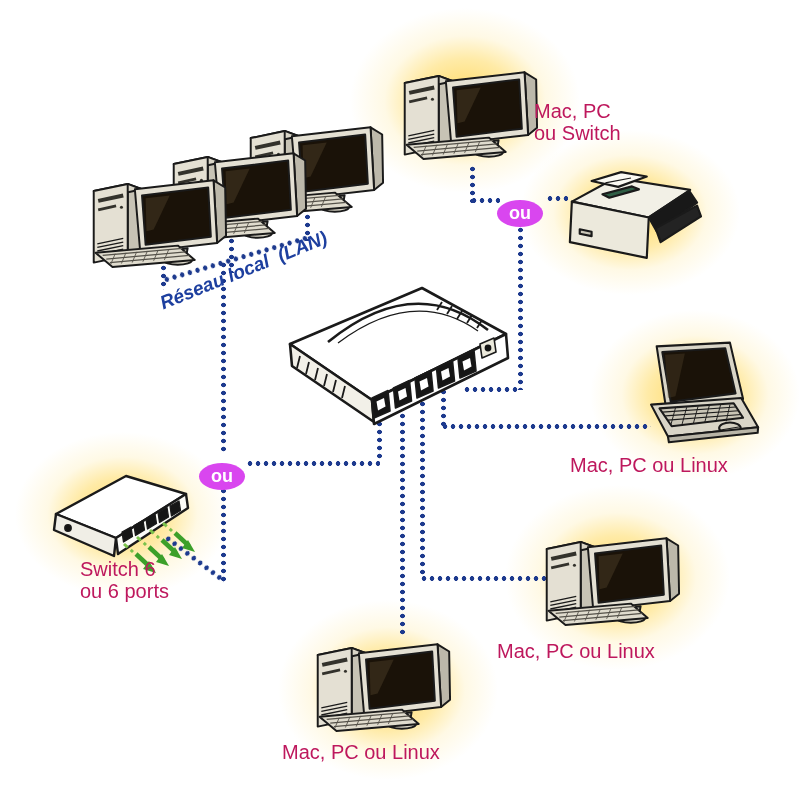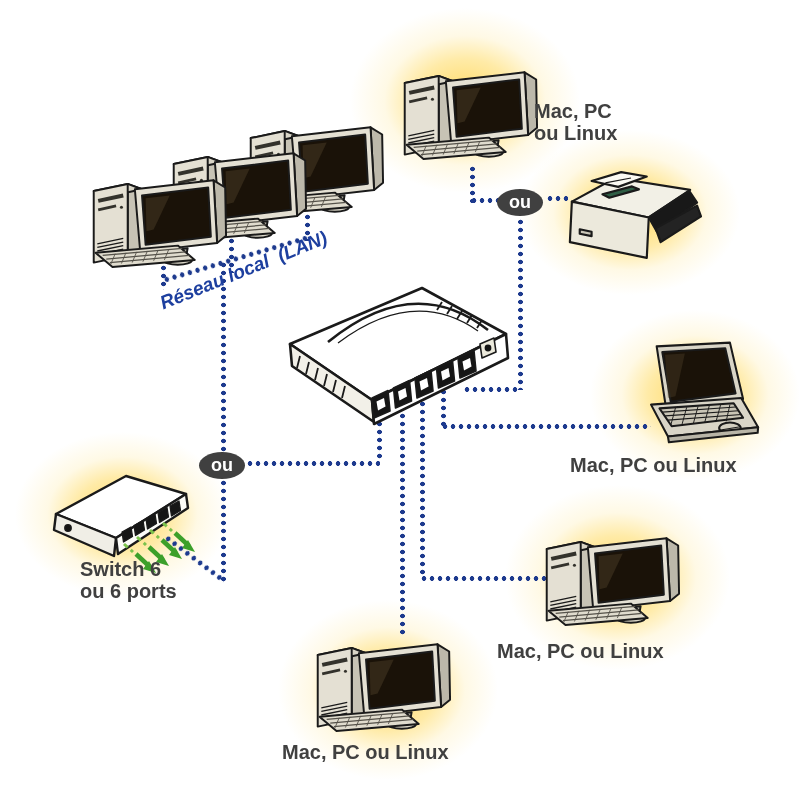--- a/index.html
+++ b/index.html
@@ -12,26 +12,26 @@
   .dv{position:absolute;width:5px;z-index:1;
       background-image:radial-gradient(circle,#1d3a8e 2.1px,rgba(29,58,142,0) 2.6px);
       background-size:5px 8px;background-repeat:repeat-y;background-position:50% 0;}
   .rot{transform-origin:0 50%;}
   
   .glow{position:absolute;z-index:0;border-radius:50%;
         background:radial-gradient(closest-side,rgba(255,214,88,0.95) 0%,rgba(255,226,130,0.7) 45%,rgba(255,238,180,0.35) 70%,rgba(255,245,210,0) 100%);}
   
   svg.dev{position:absolute;z-index:2;overflow:visible;}
   
-  .badge{position:absolute;z-index:4;width:46px;height:27px;background:#404040;border-radius:50%;
+  .badge{position:absolute;z-index:4;width:46px;height:27px;background:#d946ef;border-radius:50%;
          color:#ffffff;font-weight:bold;font-size:18px;display:flex;align-items:center;
-         justify-content:center;padding-bottom:1px;box-sizing:border-box;}
-  
-  .lbl{position:absolute;z-index:4;font-weight:bold;font-size:20px;line-height:1.12;
-       color:#404040;white-space:nowrap;}
+         justify-content:center;padding-bottom:1px;box-sizing:border-box;margin-top:11px;}
+  
+  .lbl{position:absolute;z-index:4;font-weight:normal;font-size:20px;line-height:1.12;
+       color:#be185d;white-space:nowrap;}
   .lan-lbl{position:absolute;z-index:4;font-style:italic;font-weight:bold;font-size:19px;
            color:#1d3f9f;transform:rotate(-22deg);transform-origin:0 50%;white-space:pre;}
   .defs{position:absolute;width:0;height:0;}
 </style>
 </head>
 <body>
 
 <svg class="defs" aria-hidden="true">
   <defs>
     <symbol id="sym-desktop" viewBox="0 0 170 118">
@@ -201,21 +201,21 @@
       <use href="#sym-switch"></use>
     </svg>
 
   <div class="badge" style="left:199px;top:452px">ou</div>
   <div class="badge" style="left:497px;top:189px">ou</div>
 
   <div class="lan-lbl" style="left:161px;top:293px">Réseau local  (LAN)</div>
 
   <div class="lbl" style="left:534px;top:100px">
     <div>Mac, PC</div>
-    <div>ou Linux</div>
+    <div>ou Switch</div>
   </div>
 
 
   <div class="lbl" style="left:570px;top:454px">Mac, PC ou Linux</div>
 
   <div class="lbl" style="left:497px;top:640px">Mac, PC ou Linux</div>
 
   <div class="lbl" style="left:282px;top:741px">Mac, PC ou Linux</div>
 
   <div class="lbl" style="left:80px;top:558px">

